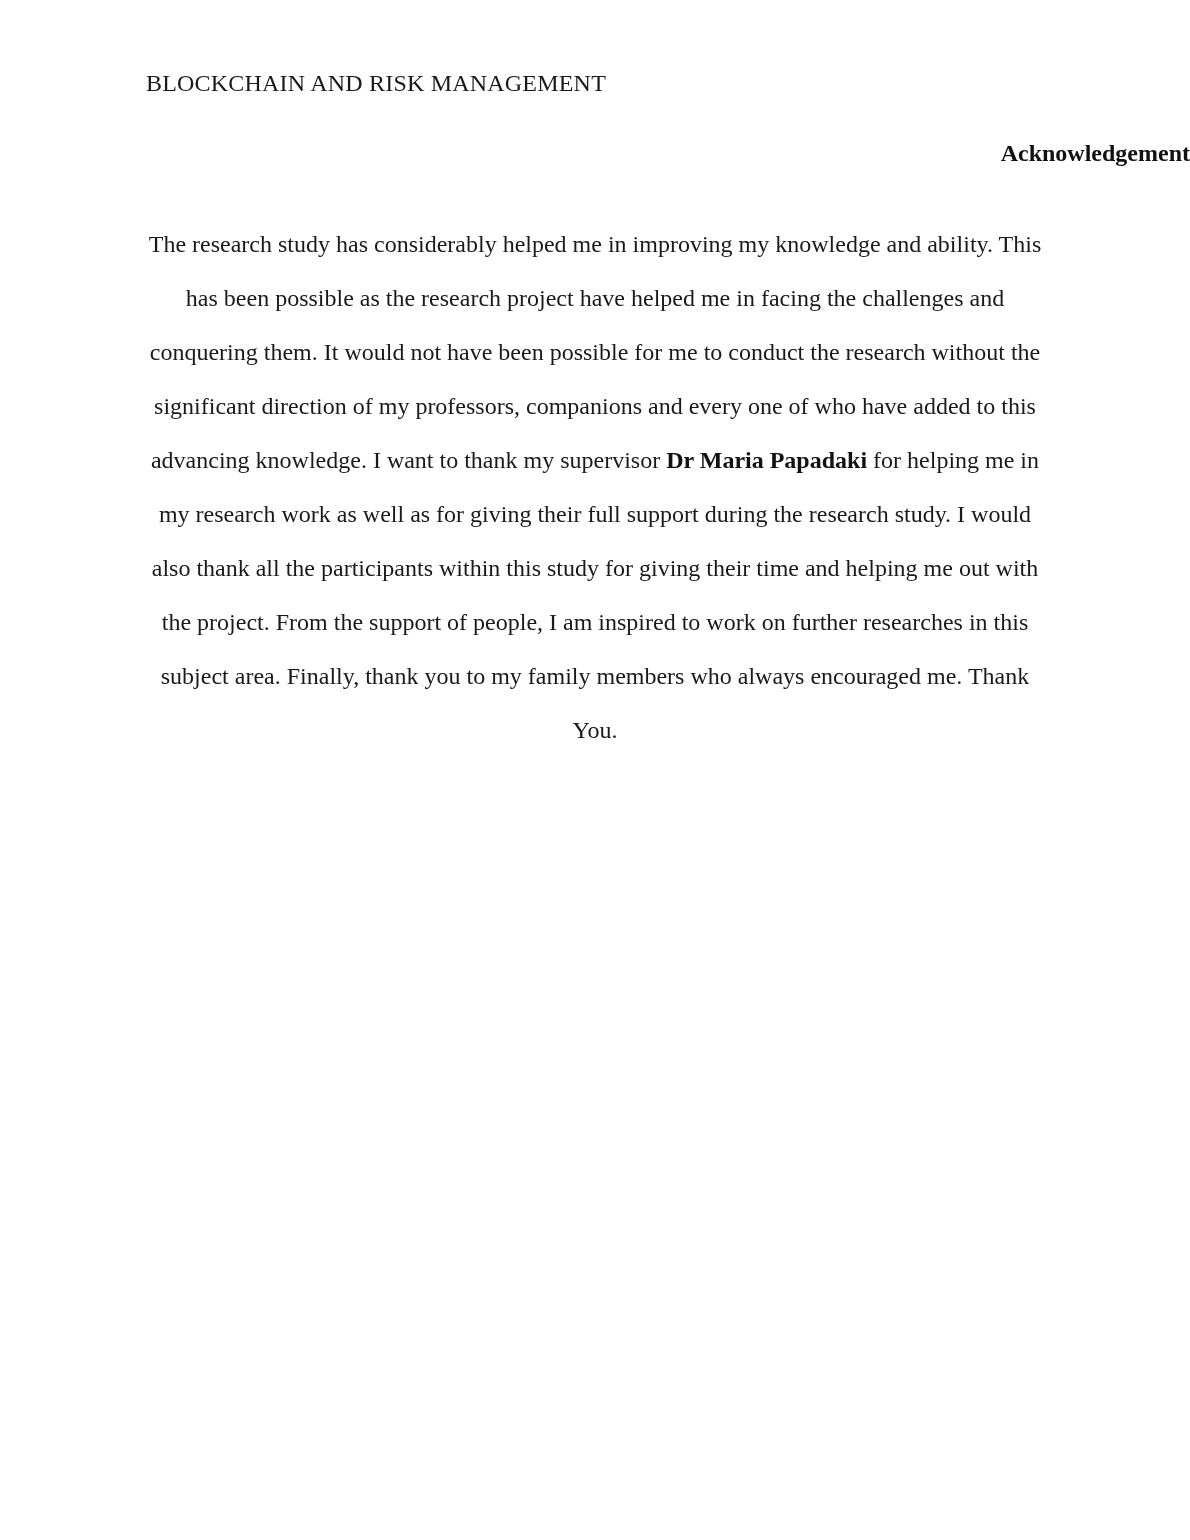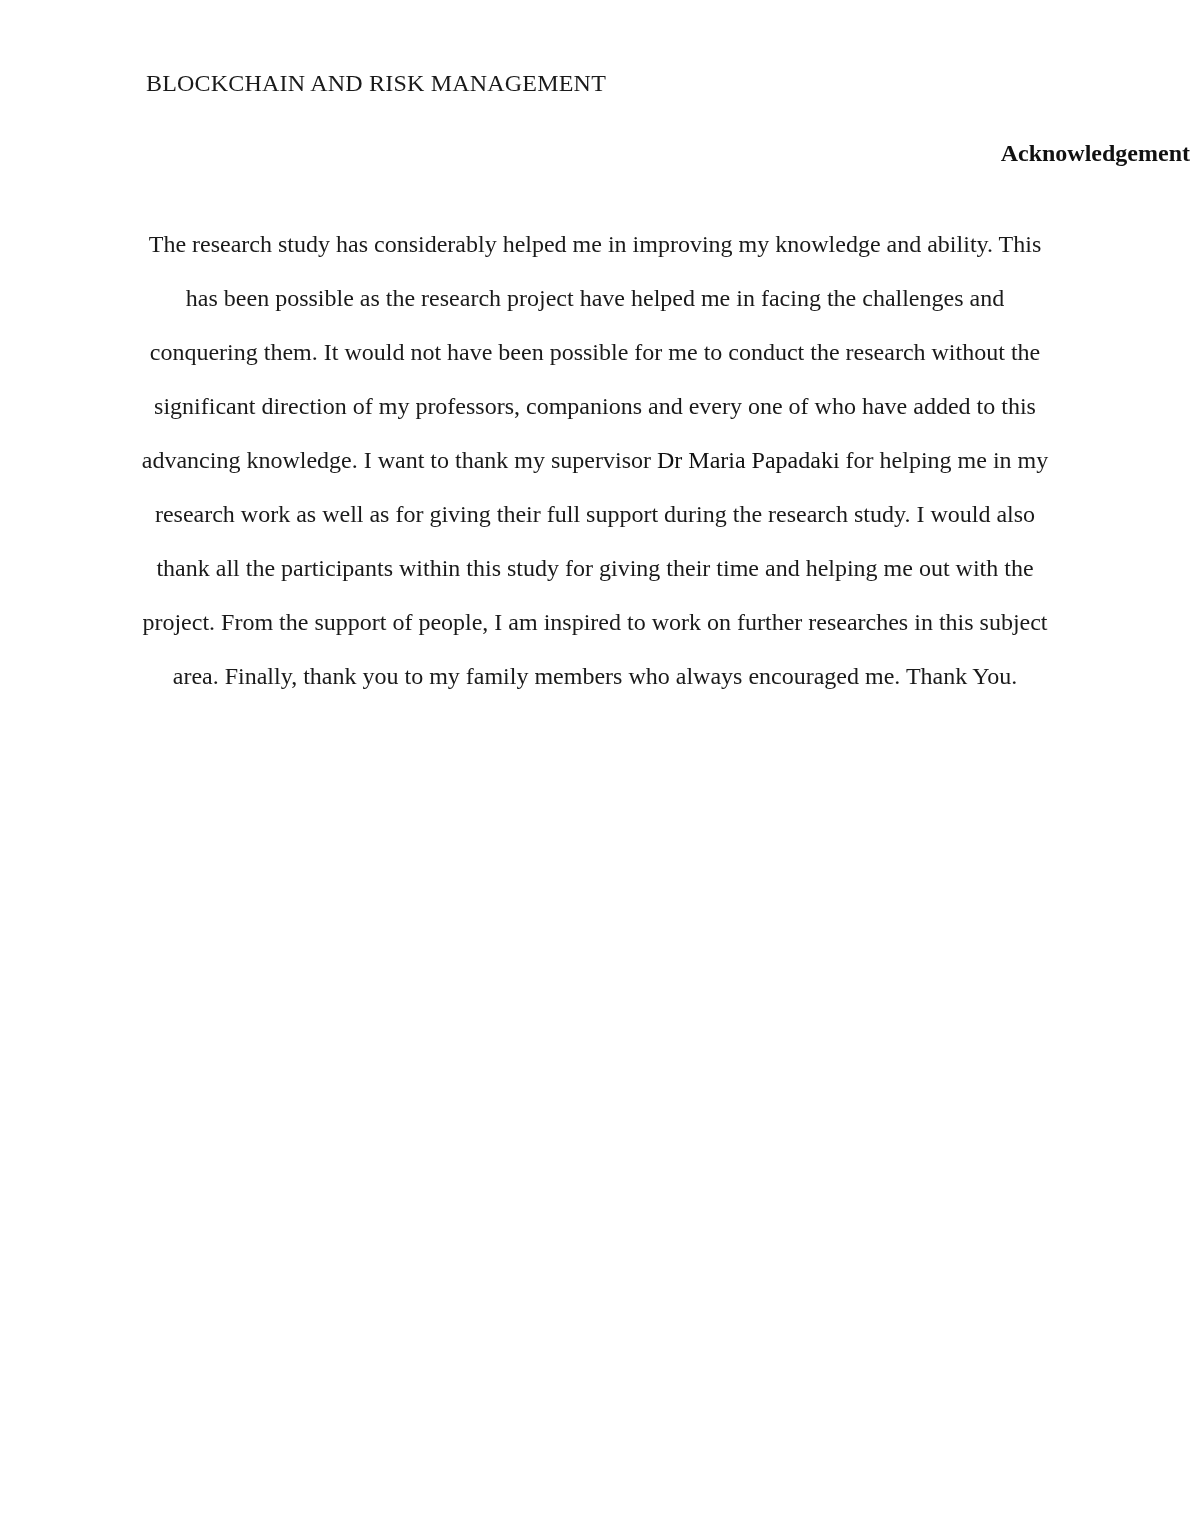--- a/index.html
+++ b/index.html
@@ -42,21 +42,21 @@
     top: 217px;
     left: 50%;
     transform: translateX(-50%);
     width: 916px;
     text-align: center;
     font-size: 24px;
     line-height: 54px;
     color: #1a1a1a;
   }
   .body-paragraph b {
-    font-weight: 400;
+    font-weight: 700;
     color: #111111;
   }
 </style>
 </head>
 <body>
 
 <div class="page">
 
   <div class="running-head">BLOCKCHAIN AND RISK MANAGEMENT</div>
 

